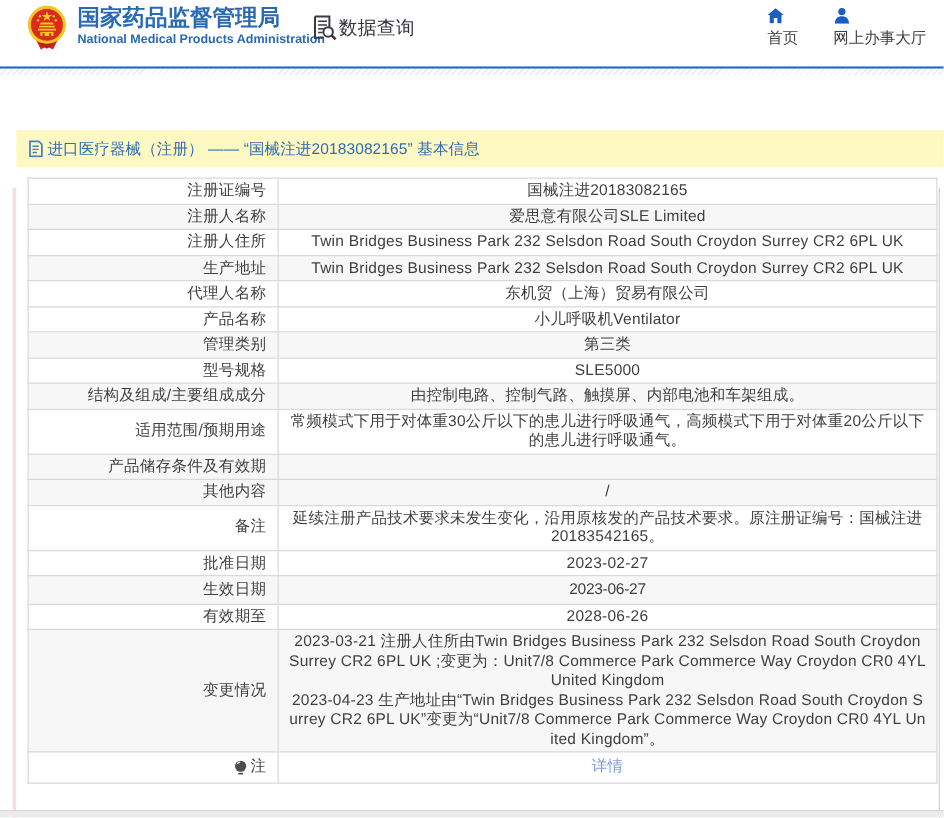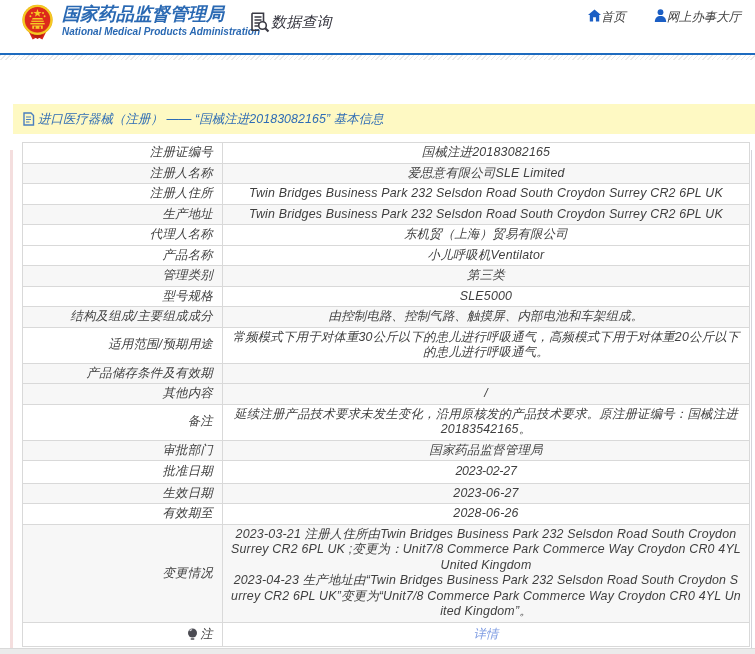--- a/index.html
+++ b/index.html
@@ -7,21 +7,21 @@
     font-family:"Liberation Sans", sans-serif; }
   
   .header { position:relative; height:53px; background:#fff; }
   .emblem { position:absolute; left:20px; top:3px; width:35px; height:38px; }
   .title-block { position:absolute; left:62px; top:5px; }
   .site-title { font-size:18px; font-weight:bold; color:#2a69b3; line-height:19px; }
   .site-subtitle { font-size:10px; font-weight:bold; color:#2a69b3; line-height:9px; margin-top:3px; }
   .section-label { position:absolute; left:249px; top:11px; display:flex; align-items:center; color:#33333d; }
   .section-label .txt { font-size:15px; margin-left:1px; letter-spacing:0.2px; }
   .header-nav { position:absolute; right:14px; top:6px; display:flex; gap:28px; }
-  .nav-item { display:flex; flex-direction:row; align-items:center; cursor:pointer; text-decoration:none; }
+  .nav-item { display:flex; flex-direction:column; cursor:pointer; text-decoration:none; }
   .nav-item .lbl { font-size:12.4px; color:#3f3f3f; margin-top:5px; line-height:13px; }
   
   .blue-line { height:2px; background:#1e6bbf; }
   .hatch-strip { height:5px;
     background:repeating-linear-gradient(135deg,#e9e9e9 0px,#e9e9e9 1px,#ffffff 1px,#ffffff 3.4px); }
   .gap-1 { height:4px; background:#fff; }
   
   .breadcrumb-bar { margin-left:13px; height:30px; background:#fef9c3;
     display:flex; align-items:center; padding-left:9px;margin-top:40px; }
   .breadcrumb-text { font-size:12.4px; color:#2e6cb5; margin-left:3px; letter-spacing:0.1px; }
@@ -43,21 +43,21 @@
   tr:nth-child(20) td { line-height:14.3px; }
   tr:nth-child(20) td div:nth-child(1) { letter-spacing:0.06px; }
   tr:nth-child(20) td div:nth-child(2) { letter-spacing:0.16px; }
   .detail-link { color:#7d9be2; cursor:pointer; text-decoration:none; }
   .note-label { display:inline-flex; align-items:center; height:15px; vertical-align:top; }
   .note-label svg { margin-right:2px; width:11px; height:12px; }
   tr.note-row th, tr.note-row td { padding-top:4px; padding-bottom:4px; }
   
   .bottom-band { position:absolute; left:0; bottom:0; width:755px; height:6px;
     background:#ebebeb; border-top:1px solid #d9d9d9; }
-  .page { position:relative; width:755px; height:654px;font-style:italic; }
+  .page { position:relative; width:755px; height:654px; }
 </style>
 </head>
 <body>
 
 <div class="page">
 
   <div class="header">
     <svg class="emblem" viewBox="0 0 36 38">
       <path d="M8 27 L13 37 L17 35 L11 25 Z" fill="#d6251a"></path>
       <path d="M28 27 L23 37 L19 35 L25 25 Z" fill="#d6251a"></path>
@@ -169,24 +169,20 @@
     <td></td>
   </tr>
           <tr class="even">
     <th>其他内容</th>
     <td>/</td>
   </tr>
           <tr class="odd">
     <th>备注</th>
     <td>延续注册产品技术要求未发生变化，沿用原核发的产品技术要求。原注册证编号：国械注进20183542165。</td>
   </tr>
-          <tr class="even">
-    <th>审批部门</th>
-    <td>国家药品监督管理局</td>
-  </tr>
           <tr class="odd">
     <th>批准日期</th>
     <td>2023-02-27</td>
   </tr>
           <tr class="even">
     <th>生效日期</th>
     <td>2023-06-27</td>
   </tr>
           <tr class="odd">
     <th>有效期至</th>

